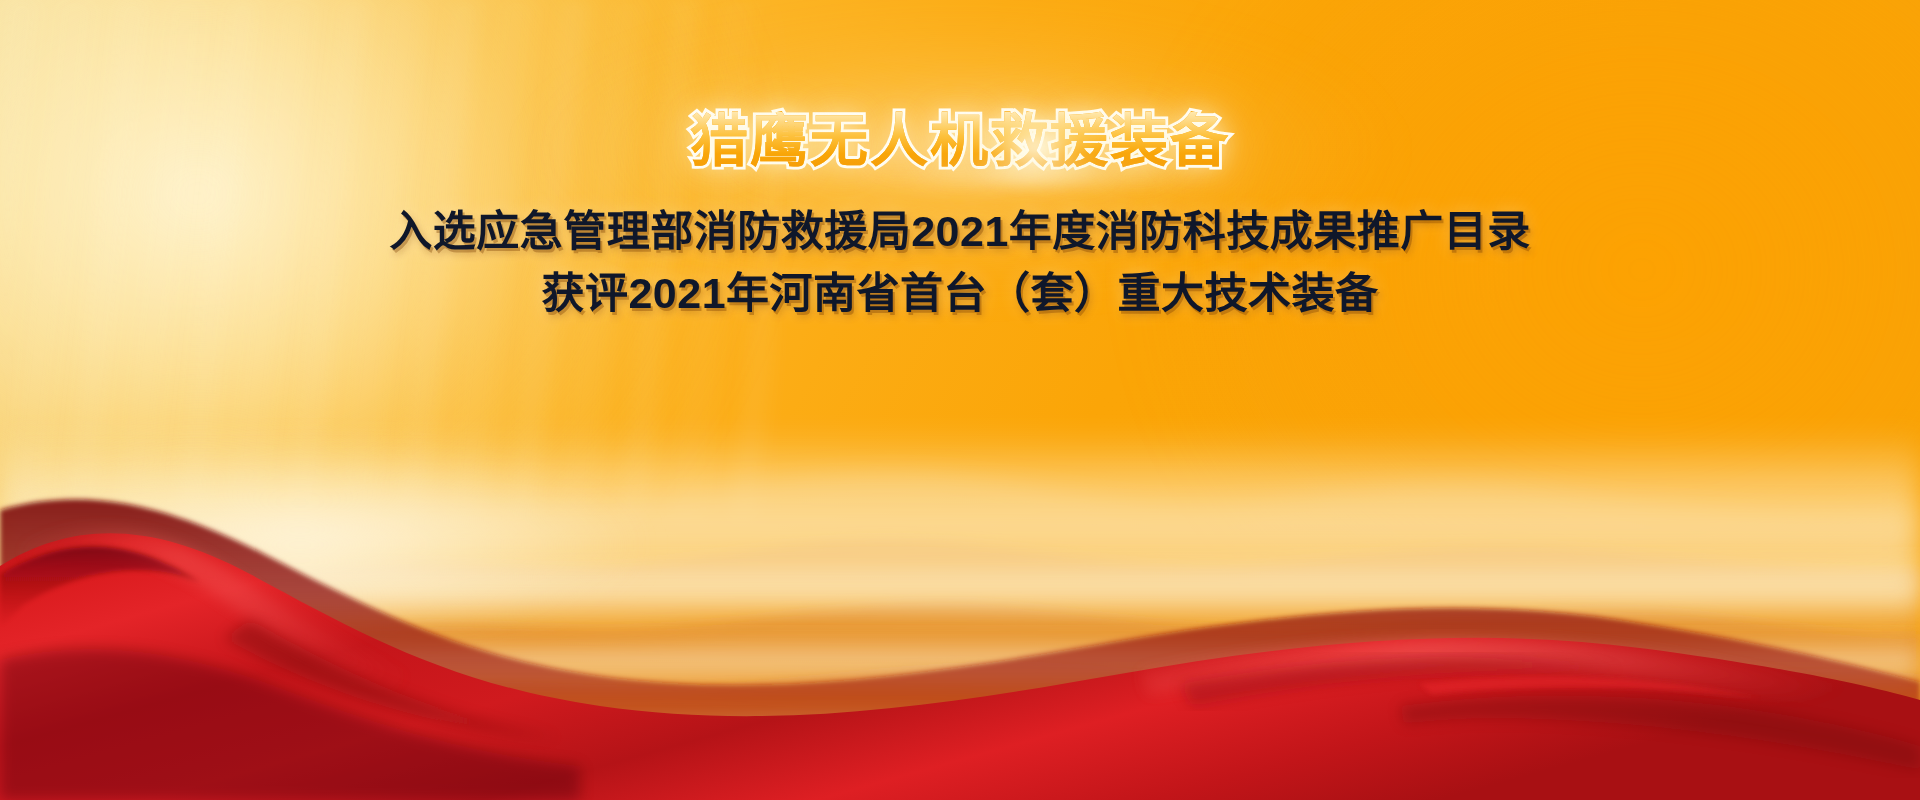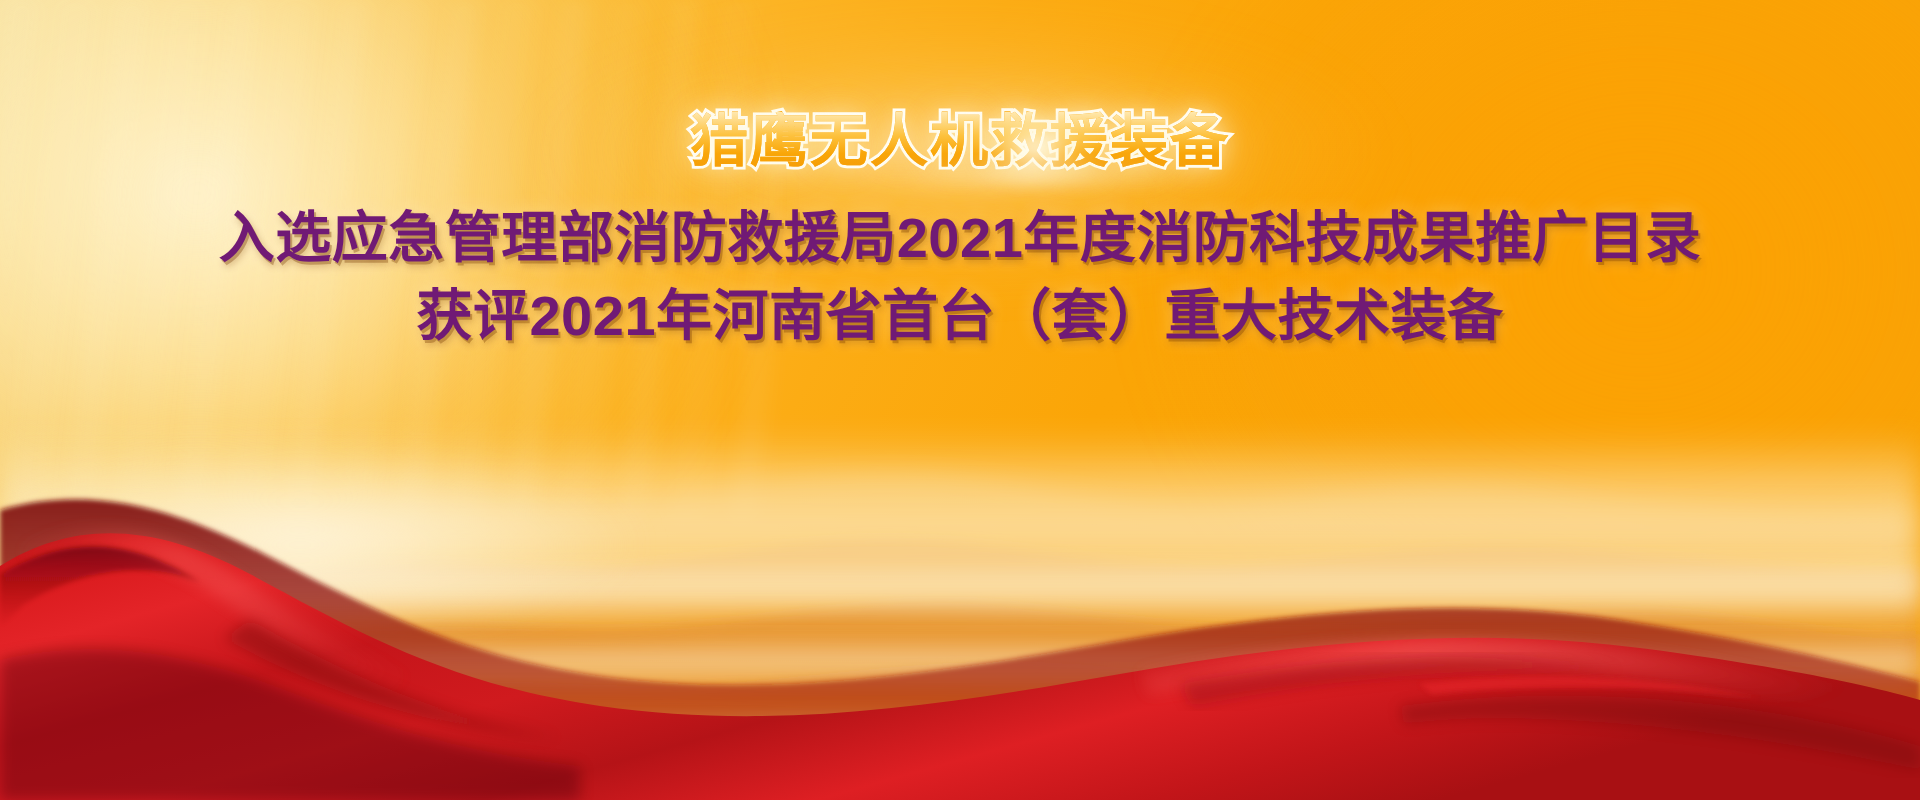--- a/index.html
+++ b/index.html
@@ -150,30 +150,30 @@
     font-size:58px;line-height:1;
     font-weight:700;letter-spacing:2px;
     background:linear-gradient(180deg,#FFE8AE 0%,#FDC23F 40%,#F9A608 72%,#F59C07 100%);
     -webkit-background-clip:text;background-clip:text;
     color:transparent;
     white-space:nowrap;
   }
 
   .sub-line{
     position:absolute;left:0;width:1920px;text-align:center;
-    font-size:56px;line-height:1;font-weight:700;letter-spacing:.5px;
-    color:#701a75;
+    font-size:43px;line-height:1;font-weight:700;letter-spacing:.5px;
+    color:#0f172a;
     text-shadow:
        2px 3px 0 rgba(120,58,0,.34),
        3px 5px 7px rgba(130,62,0,.30),
        0 0 18px rgba(255,250,230,.35);
     white-space:nowrap;
   }
   .sub-1{top:210px;}
-  .sub-2{top:288px;}
+  .sub-2{top:272px;}
 </style>
 </head>
 <body>
 
 <div class="banner">
 
   <div class="sky"></div>
   <div class="sky-right"></div>
   <div class="sky-glow-tl"></div>
   <div class="sky-streaks"></div>

